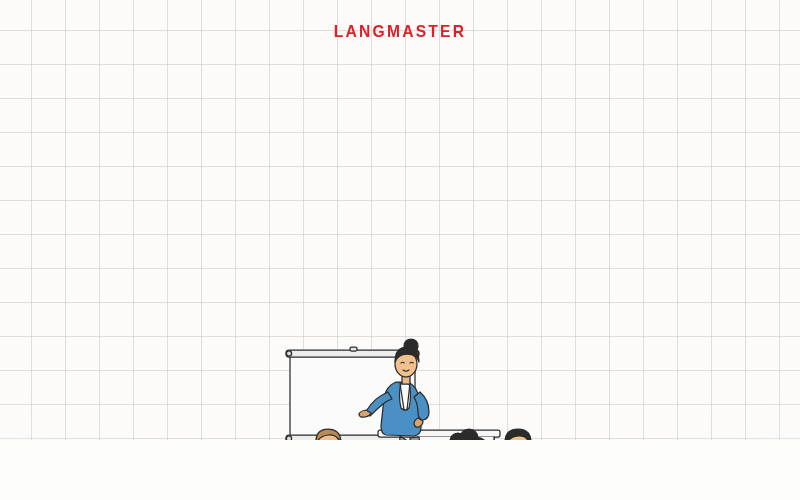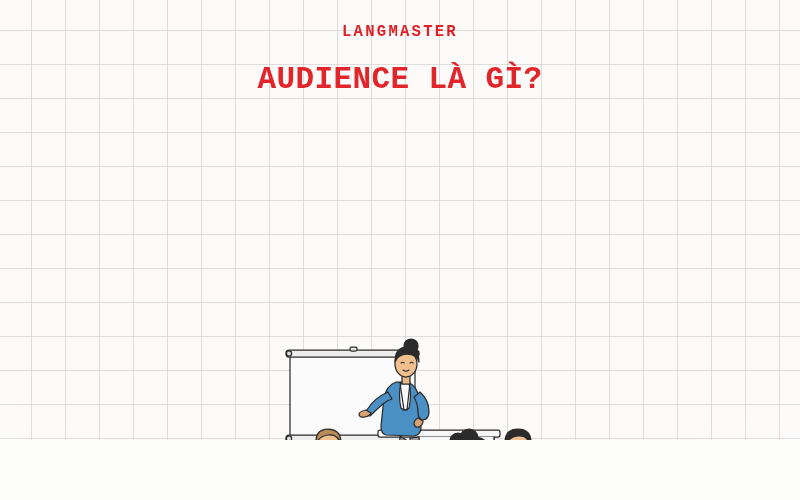--- a/index.html
+++ b/index.html
@@ -21,21 +21,20 @@
     inset: 0;
     width: 800px;
     height: 440px;
     background-color: #fcfbfa;
     background-image:
       linear-gradient(to right, rgba(198,198,198,0.55) 1.2px, transparent 1.2px),
       linear-gradient(to bottom, rgba(198,198,198,0.55) 1.2px, transparent 1.2px);
     background-size: 34px 34px;
     background-position: -3px -4px;
     overflow: hidden;
-    font-family: Liberation Mono, monospace;
   }
   
   #page::after {
     content: "";
     position: absolute;
     inset: 0;
     background: radial-gradient(ellipse 120% 110% at 50% 45%,
                 rgba(255,255,255,0) 55%, rgba(255,255,255,0.55) 100%);
     pointer-events: none;
   }
@@ -104,21 +103,20 @@
   }
   .illustration svg { display: block; }
 </style>
 </head>
 <body>
 
 <div id="page">
 
   <div class="logo">LANGMASTER</div>
 
-  <div class="headline">AUDIENCE LÀ GÌ?</div>
 
 
   <div class="illustration">
     <svg width="300" height="162" viewBox="0 0 300 162" xmlns="http://www.w3.org/2000/svg">
       <g stroke="#2b2b2b" stroke-width="1.25" stroke-linejoin="round" stroke-linecap="round">
 
         <g>
           <rect x="22" y="18" width="125" height="80" fill="#fbfbfb"></rect>
           <rect x="18" y="12" width="133" height="7" rx="3" fill="#ededed"></rect>
           <rect x="18" y="97" width="133" height="7" rx="3" fill="#ededed"></rect>

